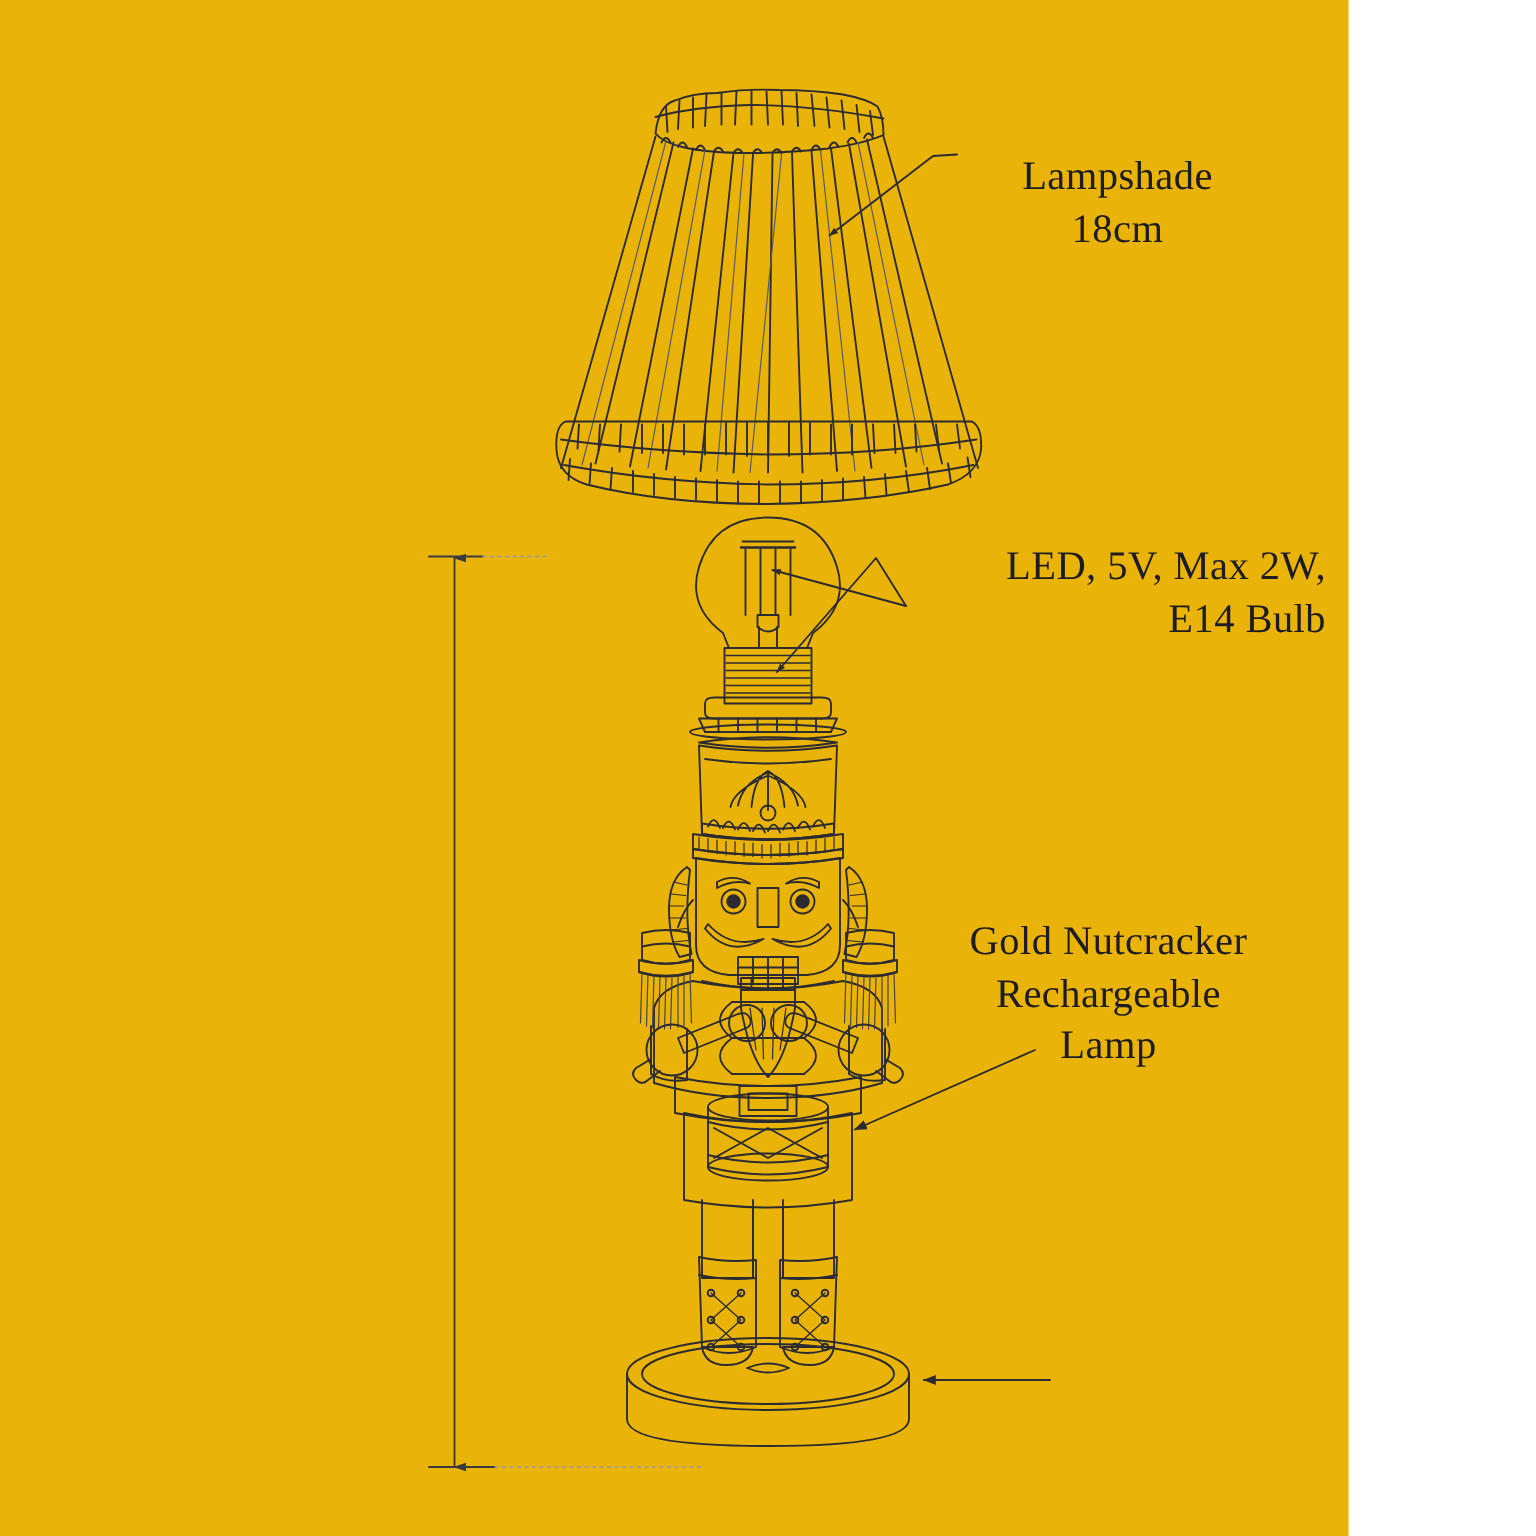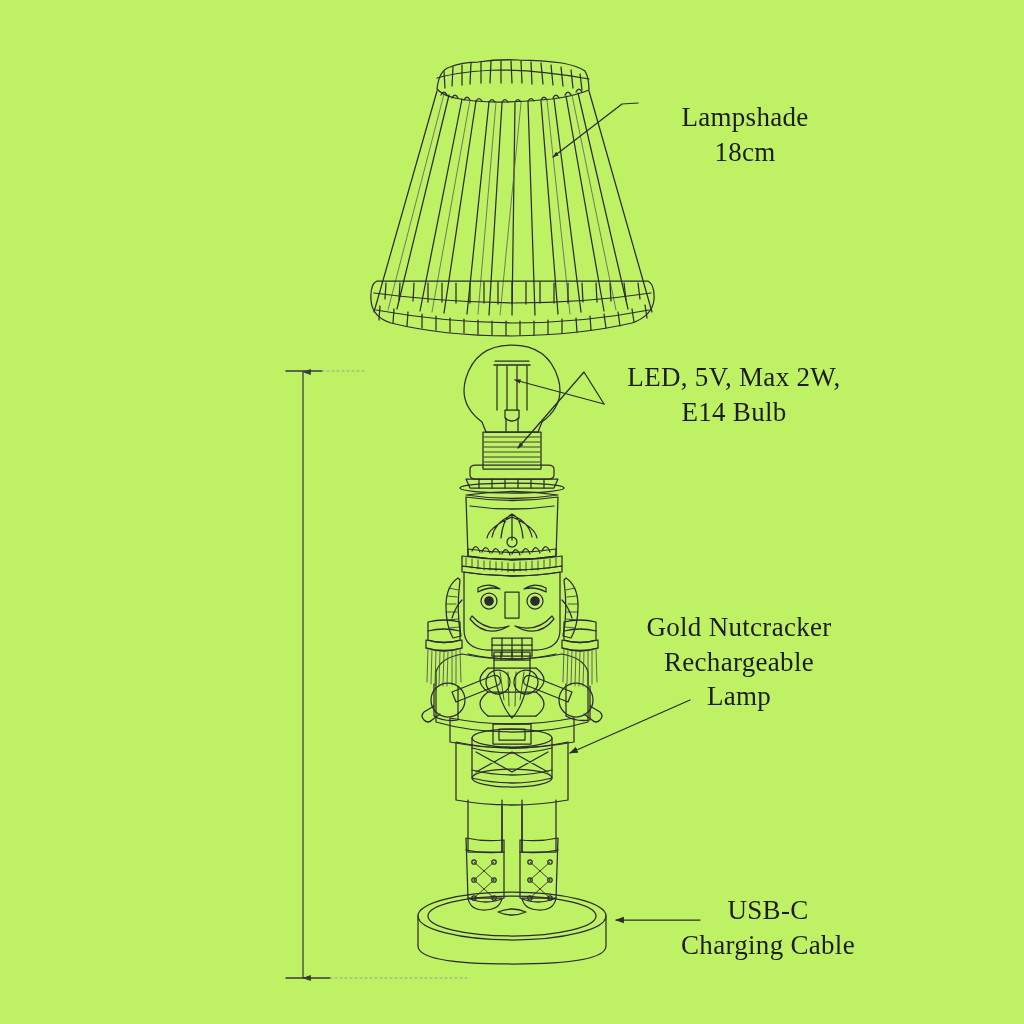--- a/index.html
+++ b/index.html
@@ -3,23 +3,23 @@
 <meta charset="utf-8">
 <title>Product Diagram</title>
 <style>
   html, body {
     margin: 0;
     padding: 0;
     background: #ffffff;
   }
   #page {
     position: relative;
-    width: 1024px;
+    width: 899px;
     height: 1024px;
-    background: #bef264;
+    background: #eab308;
     overflow: hidden;
     font-family: "Liberation Serif", "DejaVu Serif", serif;
   }
   #art {
     position: absolute;
     left: 0; top: 0;
     width: 1024px;
     height: 1024px;
   }
   .callout {
@@ -27,21 +27,21 @@
     color: #1c1c22;
     font-family: "Liberation Serif", "DejaVu Serif", serif;
     font-size: 27px;
     line-height: 1.28;
     text-align: center;
     letter-spacing: 0.3px;
     white-space: pre-line;
     font-weight: 400;
   }
   #callout-lampshade { left: 620px; top: 100px; width: 250px; }
-  #callout-bulb      { left: 584px; top: 360px; width: 300px; }
+  #callout-bulb      { left: 584px; top: 360px; width: 300px; text-align: right; }
   #callout-lamp      { left: 598px; top: 610px; width: 282px; }
   #callout-cable     { left: 638px; top: 893px; width: 260px; }
 </style>
 </head>
 <body>
 
 <div id="page">
 
   <svg id="art" viewBox="0 0 1024 1024" xmlns="http://www.w3.org/2000/svg">
     <defs>
@@ -327,16 +327,14 @@
   <div class="callout" id="callout-lampshade">Lampshade
 18cm</div>
 
   <div class="callout" id="callout-bulb">LED, 5V, Max 2W,
 E14 Bulb</div>
 
   <div class="callout" id="callout-lamp">Gold Nutcracker
 Rechargeable
 Lamp</div>
 
-  <div class="callout" id="callout-cable">USB-C
-Charging Cable</div>
 
 </div>
 
 </body></html>

